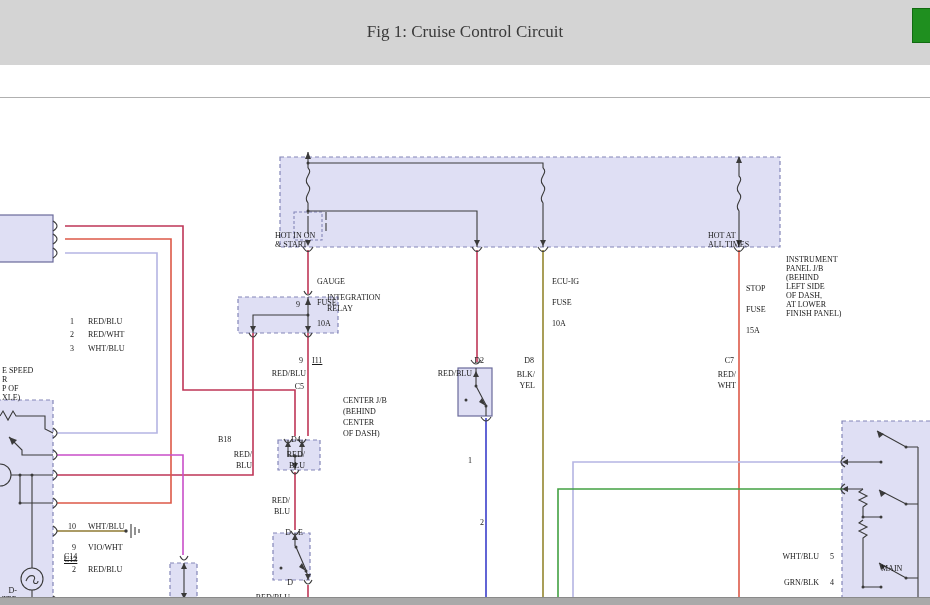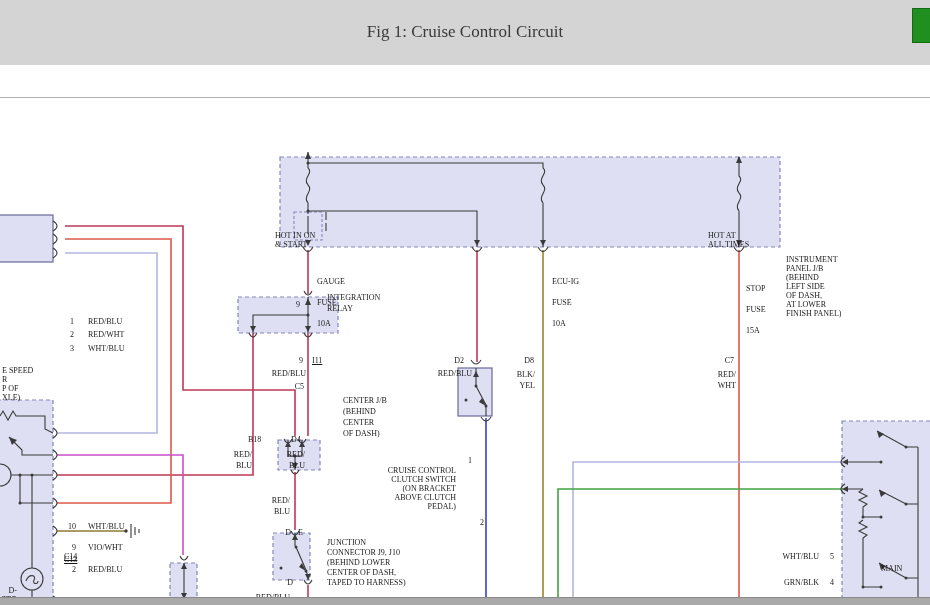--- a/index.html
+++ b/index.html
@@ -177,57 +177,47 @@
 (BEHIND
 LEFT SIDE
 OF DASH,
 AT LOWER
 FINISH PANEL)</div>
 
     <div class="lbl r" style="left:290px;top:256px;width:13px">9</div>
     <div class="lbl u" style="left:312px;top:256px">I11</div>
     <div class="lbl r" style="left:266px;top:269px;width:40px">RED/BLU</div>
     <div class="lbl r" style="left:288px;top:282px;width:16px">C5</div>
-    <div class="lbl r" style="left:448px;top:256px;width:16px">D2</div>
+    <div class="lbl r" style="left:468px;top:256px;width:16px">D2</div>
     <div class="lbl r" style="left:432px;top:269px;width:40px">RED/BLU</div>
     <div class="lbl r" style="left:518px;top:256px;width:16px">D8</div>
     <div class="lbl r lh11" style="left:511px;top:269px;width:24px">BLK/
 YEL</div>
     <div class="lbl r" style="left:718px;top:256px;width:16px">C7</div>
     <div class="lbl r lh11" style="left:712px;top:269px;width:24px">RED/
 WHT</div>
 
     <div class="lbl lh11" style="left:343px;top:295px">CENTER J/B
 (BEHIND
 CENTER
 OF DASH)</div>
-    <div class="lbl" style="left:248px;top:335px">B18</div>
+    <div class="lbl" style="left:218px;top:335px">B18</div>
     <div class="lbl" style="left:291px;top:335px">D4</div>
     <div class="lbl r lh11" style="left:222px;top:349px;width:30px">RED/
 BLU</div>
     <div class="lbl r lh11" style="left:277px;top:349px;width:28px">RED/
 BLU</div>
     <div class="lbl r lh11" style="left:266px;top:395px;width:24px">RED/
 BLU</div>
 
-    <div class="lbl r" style="left:368px;top:366px;width:88px">CRUISE CONTROL
-CLUTCH SWITCH
-(ON BRACKET
-ABOVE CLUTCH
-PEDAL)</div>
     <div class="lbl r" style="left:461px;top:356px;width:11px">1</div>
     <div class="lbl r" style="left:475px;top:418px;width:9px">2</div>
 
     <div class="lbl r" style="left:281px;top:428px;width:10px">D</div>
     <div class="lbl" style="left:298px;top:428px">E</div>
-    <div class="lbl lh10" style="left:327px;top:438px">JUNCTION
-CONNECTOR J9, J10
-(BEHIND LOWER
-CENTER OF DASH,
-TAPED TO HARNESS)</div>
     <div class="lbl r" style="left:283px;top:478px;width:10px">D</div>
     <div class="lbl r" style="left:250px;top:493px;width:40px">RED/BLU</div>
 
     <div class="lbl" style="left:2px;top:266px">E SPEED
 R
 P OF
 XLE)</div>
     <div class="lbl r" style="left:62px;top:217px;width:12px">1</div>
     <div class="lbl" style="left:88px;top:217px">RED/BLU</div>
     <div class="lbl r" style="left:62px;top:230px;width:12px">2</div>

